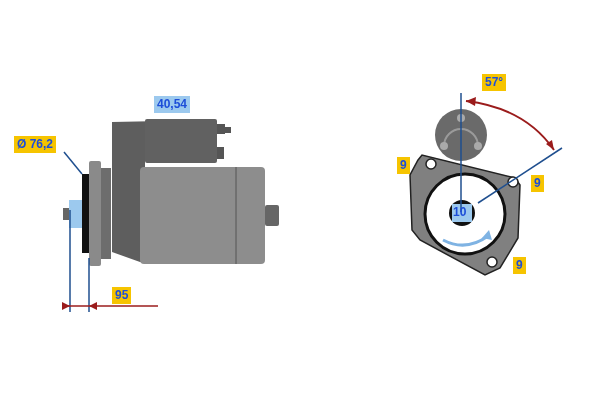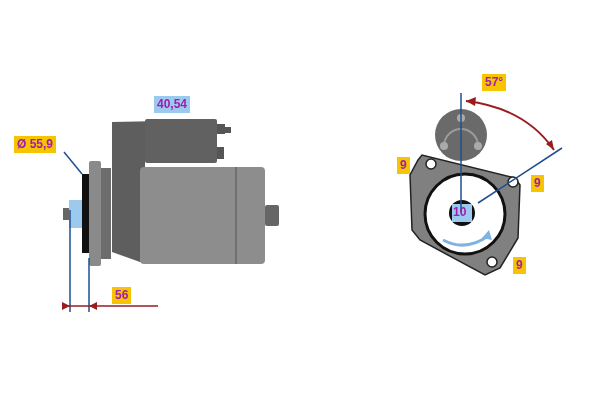--- a/index.html
+++ b/index.html
@@ -1,18 +1,18 @@
 <!DOCTYPE html>
 <html><head>
 <meta charset="utf-8">
 <style>
   html, body { margin:0; padding:0; background:#ffffff; }
   body { width:600px; height:400px; position:relative; overflow:hidden; font-family:"Liberation Sans", sans-serif; }
   svg { position:absolute; left:0; top:0; }
-  .label { position:absolute; font-weight:bold; font-size:12px; color:#a21caf; padding:1px 3px; line-height:15px; }
+  .label { position:absolute; font-weight:bold; font-size:12px; color:#1d4ed8; padding:1px 3px; line-height:15px; }
   .yellow { background:#f6c400; }
   .blue { background:#9cc9ee; }
 </style>
 </head>
 <body>
 
 <svg width="600" height="400" viewBox="0 0 600 400">
 
   <g>
 
@@ -67,20 +67,20 @@
 
     <line x1="461" y1="93" x2="461" y2="212" stroke="#1f4f8f" stroke-width="1.5"></line>
     <line x1="478" y1="203" x2="562" y2="148" stroke="#1f4f8f" stroke-width="1.5"></line>
     <path d="M466,101 Q525,108 554,150" fill="none" stroke="#9b1c1c" stroke-width="2"></path>
     <polygon points="466,101 476,97 475,106" fill="#9b1c1c"></polygon>
     <polygon points="554,150 546,144 552,140" fill="#9b1c1c"></polygon>
   </g>
 </svg>
 
 <div class="label blue" style="left:154px;top:96px;">40,54</div>
-<div class="label yellow" style="left:14px;top:136px;">Ø 55,9</div>
-<div class="label yellow" style="left:112px;top:287px;">56</div>
+<div class="label yellow" style="left:14px;top:136px;">Ø 76,2</div>
+<div class="label yellow" style="left:112px;top:287px;">95</div>
 
 <div class="label yellow" style="left:482px;top:74px;">57°</div>
 <div class="label" style="left:453px;top:205px;font-size:12px;padding:0;">10</div>
 <div class="label yellow" style="left:397px;top:157px;">9</div>
 <div class="label yellow" style="left:531px;top:175px;">9</div>
 <div class="label yellow" style="left:513px;top:257px;">9</div>
 
 </body></html>

